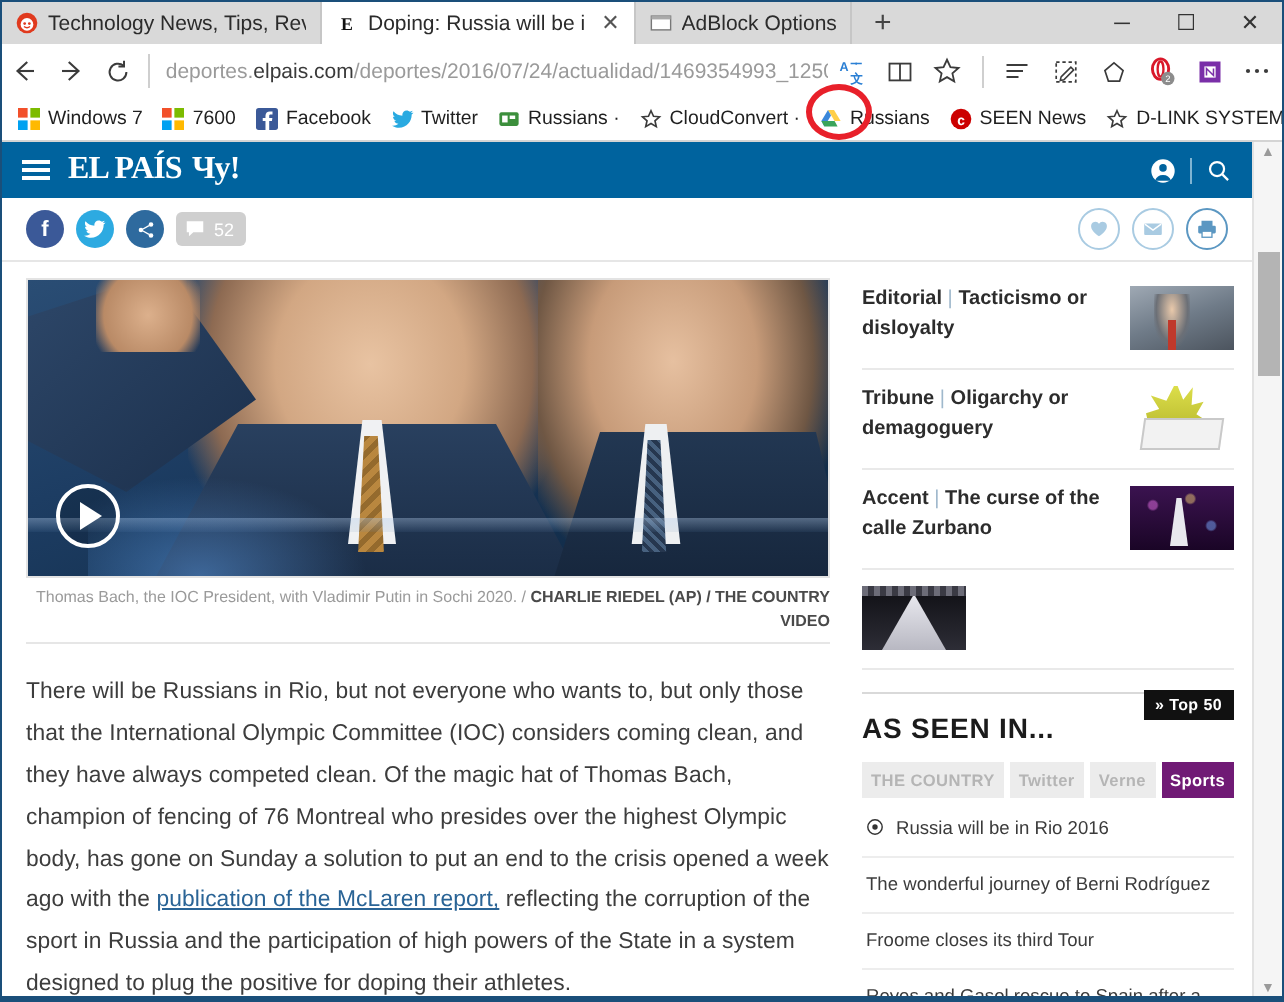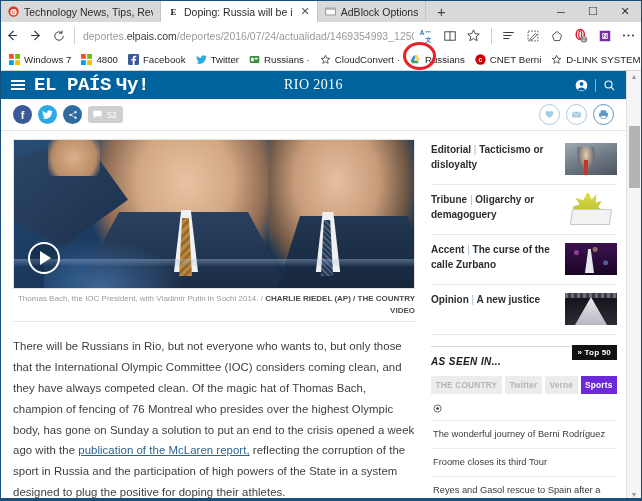--- a/index.html
+++ b/index.html
@@ -87,22 +87,22 @@
   .pagearea { flex: 1 1 auto; overflow: hidden; position: relative; }
 
   
   .site-header {
     height: 28px; background: #00639e; display: flex; align-items: center;
     padding: 0 10px; color: #fff; position: relative;
   }
   .hamburger { display:flex; flex-direction:column; gap:2.5px; width:14px; margin-right:9px; }
   .hamburger span { display:block; height:1.6px; background:#fff; }
   .brand {
-    font-family: Liberation Mono, monospace; font-weight: 700;
-    font-size: 19px; letter-spacing: -0.4px; line-height:1;
+    font-family: Liberation Serif, serif; font-weight: 700;
+    font-size: 16px; letter-spacing: -0.4px; line-height:1;
   }
   .rio {
     position:absolute; left:0; right:0; text-align:center;
     font-family: "Liberation Serif", serif; font-size: 14px;
     letter-spacing: 0.4px; pointer-events:none;
   }
   .hdr-right { margin-left:auto; display:flex; align-items:center; gap:7px; z-index:2; }
   .hdr-divider { width:1px; height:13px; background:#7fb4d2; }
 
   
@@ -239,32 +239,32 @@
   .th4::before { content:""; position:absolute; left:10px; top:4px; width:32px; height:28px;
                  background: linear-gradient(180deg,#e9e9ef 0%,#b8b8c2 100%);
                  clip-path: polygon(50% 0, 100% 100%, 0 100%); }
   .th4::after { content:""; position:absolute; left:0; top:0; width:52px; height:5px;
                  background: repeating-linear-gradient(90deg,#6c6c78 0 3px, #3a3a44 3px 6px); }
 
   .rail-sec {
     margin-top: 11px; display:flex; align-items:center; position:relative;
     border-top: 1px solid #d9d9d9; padding-top: 9px;
   }
-  .rail-sec h3 { font-size:10px; font-weight:700; color:#1b1b1b; letter-spacing:.4px;font-style:italic; }
+  .rail-sec h3 { font-size:14px; font-weight:700; color:#1b1b1b; letter-spacing:.4px; }
   .top50 {
     position:absolute; right:0; top:-2px; background:#111; color:#fff;
     font-size:8px; padding:3px 6px; font-weight:700; letter-spacing:.2px;
   }
   .tabsrow { display:flex; gap:3px; margin-top:9px; }
   .rtab {
     flex:1 1 auto; text-align:center; font-size:8.3px; font-weight:700;
     padding:4px 2px; background:#ececec; color:#b5b5b5; letter-spacing:.2px;
     white-space:nowrap; overflow:hidden;
   }
-  .rtab.active { background:#6d28d9; color:#fff; }
+  .rtab.active { background:#701a75; color:#fff; }
   .rlist { margin-top:2px; }
   .rlink {
     display:flex; gap:6px; align-items:flex-start; font-size:9.3px;
     color:#3b3b3b; line-height:1.4; padding:7px 2px 7px 2px;
     border-bottom:1px solid #ededed;
   }
   .rlink .dot-ico { flex:0 0 9px; margin-top:1px; }
 
   
   .vscroll {
@@ -425,21 +425,21 @@
       <span>Windows 7</span>
     </div>
 
     <div class="bm">
       <svg class="bm-ico" viewBox="0 0 16 16">
         <rect x="0" y="0" width="7" height="7" fill="#f2502a"></rect>
           <rect x="9" y="0" width="7" height="7" fill="#7cbb00"></rect>
         <rect x="0" y="9" width="7" height="7" fill="#00a1f1"></rect>
           <rect x="9" y="9" width="7" height="7" fill="#ffb900"></rect>
       </svg>
-      <span>4800</span>
+      <span>7600</span>
     </div>
 
     <div class="bm">
       <svg class="bm-ico" viewBox="0 0 16 16">
         <rect width="16" height="16" rx="2" fill="#3b5998"></rect>
         <path d="M9.6 16V9.5h2l.3-2.3H9.6V5.8c0-.7.2-1.1 1.1-1.1h1.3V2.6c-.2 0-1-.1-1.9-.1-1.9 0-3.2 1.1-3.2 3.2v1.5H4.9v2.3h2V16z" fill="#fff"></path>
       </svg>
       <span>Facebook</span>
     </div>
 
@@ -473,21 +473,21 @@
         <path d="M1 9.5h9.6l2.2 4H3.2z" fill="#3ba45a"></path>
       </svg>
       <span>Russians</span>
     </div>
 
     <div class="bm">
       <svg class="bm-ico" viewBox="0 0 16 16">
         <circle cx="8" cy="8" r="7.5" fill="#cc0000"></circle>
         <text x="8" y="12" font-size="10" font-weight="700" fill="#fff" text-anchor="middle" font-family="Liberation Sans, sans-serif">c</text>
       </svg>
-      <span>CNET Berni</span>
+      <span>SEEN News</span>
     </div>
 
     <div class="bm">
       <svg class="bm-ico" viewBox="0 0 20 20">
         <path d="M10 2.5l2.3 5 5.4.5-4.1 3.6 1.2 5.3L10 14.1 5.2 16.9l1.2-5.3L2.3 8l5.4-.5z" fill="none" stroke="#3b3b3b" stroke-width="1.5"></path>
       </svg>
       <span>D-LINK SYSTEMS,</span>
     </div>
 
   </div>
@@ -496,21 +496,20 @@
     <div class="pagearea">
 
       <div class="site-header">
         <div class="hamburger">
           <span></span>
             <span></span>
             <span></span>
         </div>
         <span class="brand">EL PAÍS</span>
         <span class="brand" style="margin-left:5px">Чу!</span>
-        <div class="rio">RIO 2016</div>
         <div class="hdr-right">
           <svg width="13" height="13" viewBox="0 0 20 20">
             <circle cx="10" cy="10" r="9" fill="#fff"></circle>
               <circle cx="10" cy="7.6" r="2.9" fill="#00639e"></circle>
             <path d="M3.8 17.5a6.6 6.6 0 0 1 12.4 0z" fill="#00639e"></path>
           </svg>
           <span class="hdr-divider"></span>
           <svg width="13" height="13" viewBox="0 0 20 20">
             <circle cx="8.5" cy="8.5" r="5.4" fill="none" stroke="#fff" stroke-width="1.7"></circle>
             <path d="M12.6 12.6 17 17" stroke="#fff" stroke-width="1.7"></path>
@@ -577,21 +576,21 @@
             <div class="ph-shirt-b"></div>
             <div class="ph-tie-b"></div>
             <div class="ph-bar"></div>
             <div class="ph-glow"></div>
             <div class="playbtn">
                 <i></i>
               </div>
           </div>
 
           <div class="caption">
-            <span>Thomas Bach, the IOC President, with Vladimir Putin in Sochi 2014. / </span><b>CHARLIE RIEDEL (AP) / THE COUNTRY VIDEO</b>
+            <span>Thomas Bach, the IOC President, with Vladimir Putin in Sochi 2020. / </span><b>CHARLIE RIEDEL (AP) / THE COUNTRY VIDEO</b>
           </div>
 
           <div class="bodytext">
             <span>There will be Russians in Rio, but not everyone who wants to, but only those that the International Olympic Committee (IOC) considers coming clean, and they have always competed clean. Of the magic hat of Thomas Bach, champion of fencing of 76 Montreal who presides over the highest Olympic body, has gone on Sunday a solution to put an end to the crisis opened a week ago with the </span><a href="#">publication of the McLaren report,</a><span> reflecting the corruption of the sport in Russia and the participation of high powers of the State in a system designed to plug the positive for doping their athletes.</span>
           </div>
 
         </div>
 
         <div class="rail">
 
@@ -616,25 +615,20 @@
           <div class="rail-item">
             <div class="rail-title">
               <span>Accent</span>
               <span class="sep">|</span>
               <span>The curse of the calle Zurbano</span>
             </div>
             <div class="rail-thumb th3"></div>
           </div>
 
           <div class="rail-item">
-            <div class="rail-title">
-              <span>Opinion</span>
-              <span class="sep">|</span>
-              <span>A new justice</span>
-            </div>
             <div class="rail-thumb th4"></div>
           </div>
 
           <div class="rail-sec">
             <h3>AS SEEN IN...</h3>
             <div class="top50">» Top 50</div>
           </div>
 
           <div class="tabsrow">
             <div class="rtab">THE COUNTRY</div>
@@ -642,20 +636,21 @@
             <div class="rtab">Verne</div>
             <div class="rtab active">Sports</div>
           </div>
 
           <div class="rlist">
             <div class="rlink">
               <svg class="dot-ico" width="9" height="9" viewBox="0 0 20 20">
                 <circle cx="10" cy="10" r="8" fill="none" stroke="#333" stroke-width="1.6"></circle>
                 <circle cx="10" cy="10" r="3" fill="#333"></circle>
               </svg>
+              <span>Russia will be in Rio 2016</span>
             </div>
             <div class="rlink">
               <span>The wonderful journey of Berni Rodríguez</span>
             </div>
             <div class="rlink">
               <span>Froome closes its third Tour</span>
             </div>
             <div class="rlink">
               <span>Reyes and Gasol rescue to Spain after a home full of doubts</span>
             </div>

